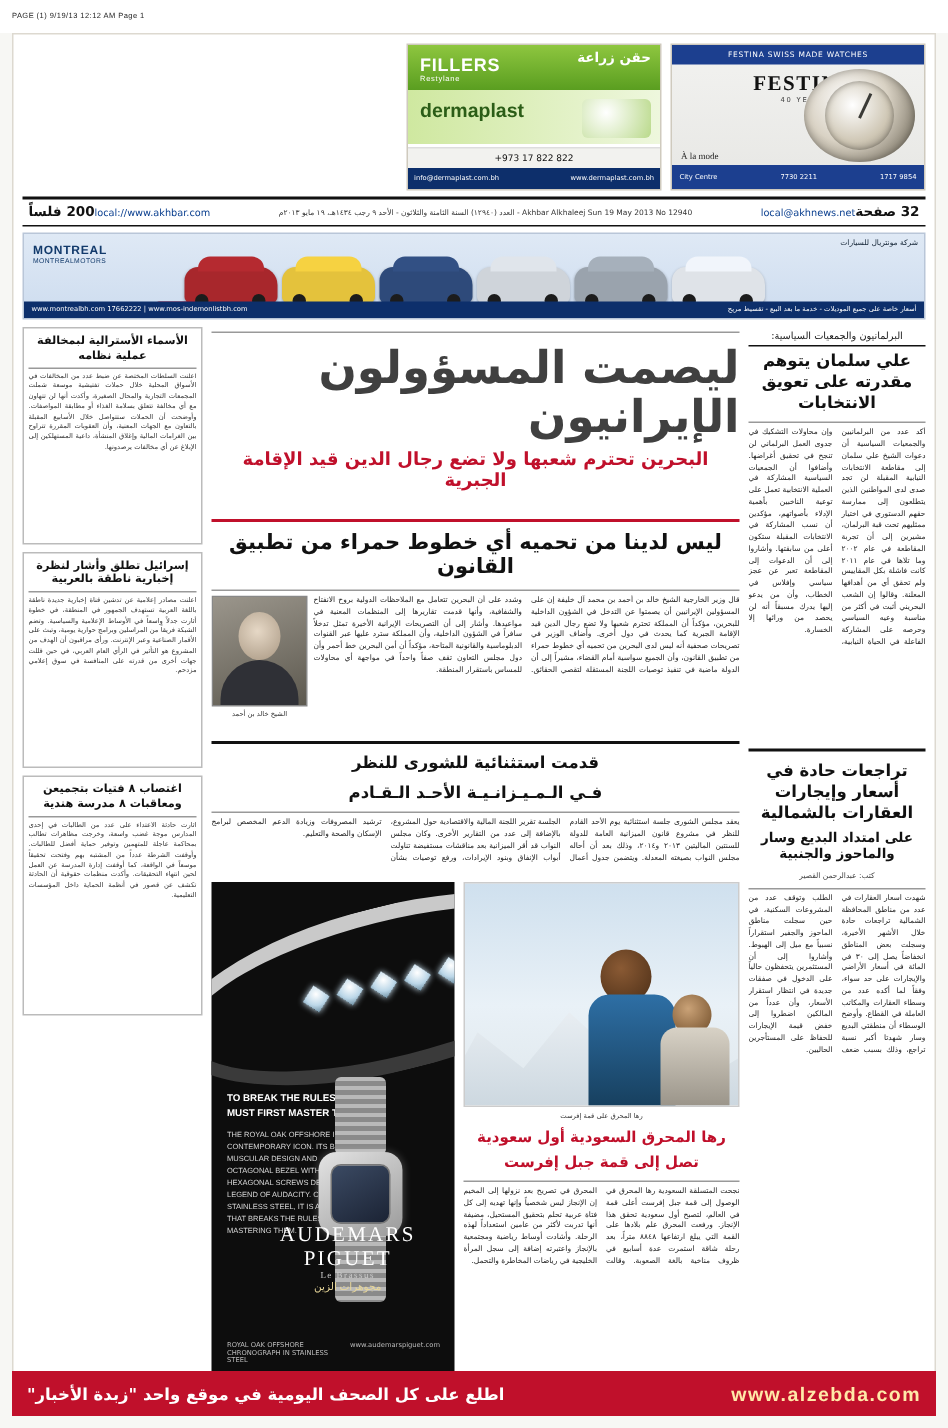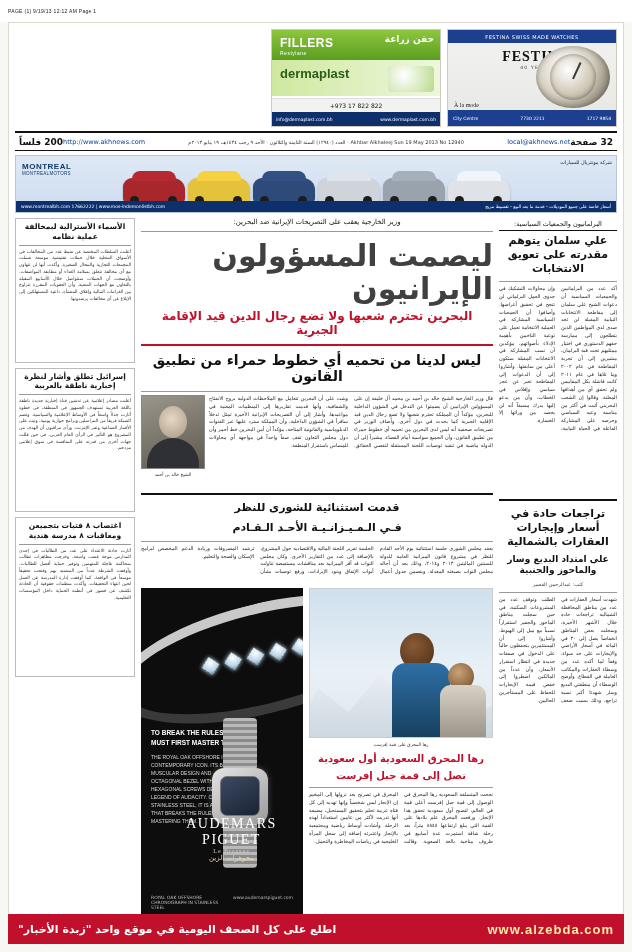--- a/index.html
+++ b/index.html
@@ -209,21 +209,21 @@
     border-bottom: 1px solid #111;
   }
   .hr-thin { border-top:1px solid #999; margin: 3px 0; }
   .hr-thick { border-top:2px solid #111; margin: 4px 0 3px 0; }
 
   h1.lead {
     font-size: 30px; color: #404040; margin: 4px 0 2px 0;
     font-weight: bold; line-height: 1.1; letter-spacing: -1px;
   }
   h2.sub-red {
-    font-size: 12px; color: #c0102b; text-align: center; margin: 2px 0 4px 0;
+    font-size: 12px; color: #c0102b; text-align: center; margin: 2px 0 16px 0;
     font-weight: bold;
   }
   h2.sub-black {
     font-size: 14px; color: #111; text-align: center; margin: 3px 0 4px 0;
     font-weight: bold;
   }
   .small-kicker-top {
     font-size: 7px; color: #111; text-align:center; margin-bottom: 2px;
   }
 
@@ -416,21 +416,21 @@
           <span>info@dermaplast.com.bh</span>
           <span>www.dermaplast.com.bh</span>
         </div>
       </div>
     </div>
 
     <div class="info-bar">
       <span class="pages">32 صفحة</span>
       <span class="mail">local@akhnews.net</span>
       <span class="info-center">Akhbar Alkhaleej  Sun 19 May 2013  No 12940 - العدد (١٢٩٤٠) السنة الثامنة والثلاثون - الأحد ٩ رجب ١٤٣٤هـ، ١٩ مايو ٢٠١٣م</span>
-      <span class="site">http://www.akhnews.com</span>
+      <span class="site">local://www.akhbar.com</span>
       <span class="price">200 فلساً</span>
     </div>
 
     <div class="car-ad">
       <div class="tag-r">شركة مونتريال للسيارات</div>
       <div class="dealer">
         <span>MONTREAL</span>
         <small>MONTREALMOTORS</small>
       </div>
       <div class="cars">
@@ -461,21 +461,20 @@
         <div class="headline-b">تراجعات حادة في أسعار وإيجارات العقارات بالشمالية</div>
         <div class="headline-m">على امتداد البديع وسار والماحوز والجنبية</div>
         <div class="byline">كتب: عبدالرحمن القصير</div>
         <div class="hr-thin"></div>
         <div class="body-text col2" style="height:150px;overflow:hidden">
           <p>شهدت أسعار العقارات في عدد من مناطق المحافظة الشمالية تراجعات حادة خلال الأشهر الأخيرة، وسجلت بعض المناطق انخفاضاً يصل إلى ٣٠ في المائة في أسعار الأراضي والإيجارات على حد سواء، وفقاً لما أكده عدد من وسطاء العقارات والمكاتب العاملة في القطاع. وأوضح الوسطاء أن منطقتي البديع وسار شهدتا أكبر نسبة تراجع، وذلك بسبب ضعف الطلب وتوقف عدد من المشروعات السكنية، في حين سجلت مناطق الماحوز والجفير استقراراً نسبياً مع ميل إلى الهبوط. وأشاروا إلى أن المستثمرين يتحفظون حالياً على الدخول في صفقات جديدة في انتظار استقرار الأسعار، وأن عدداً من المالكين اضطروا إلى خفض قيمة الإيجارات للحفاظ على المستأجرين الحاليين.</p>
         </div>
       </div>
 
       <div class="col col-mid">
-        <div class="small-kicker-top">وزير الخارجية يعقب على التصريحات الإيرانية ضد البحرين:</div>
         <div class="hr-thin"></div>
         <h1 class="lead">ليصمت المسؤولون الإيرانيون</h1>
         <h2 class="sub-red">البحرين تحترم شعبها ولا تضع رجال الدين قيد الإقامة الجبرية</h2>
         <div class="red-rule"></div>
         <h2 class="sub-black">ليس لدينا من تحميه أي خطوط حمراء من تطبيق القانون</h2>
         <div class="hr-thin"></div>
 
         <div style="overflow:hidden;height:130px">
           <div class="portrait"></div>
           <div class="cap" style="float:left;width:64px;clear:left">الشيخ خالد بن أحمد</div>

